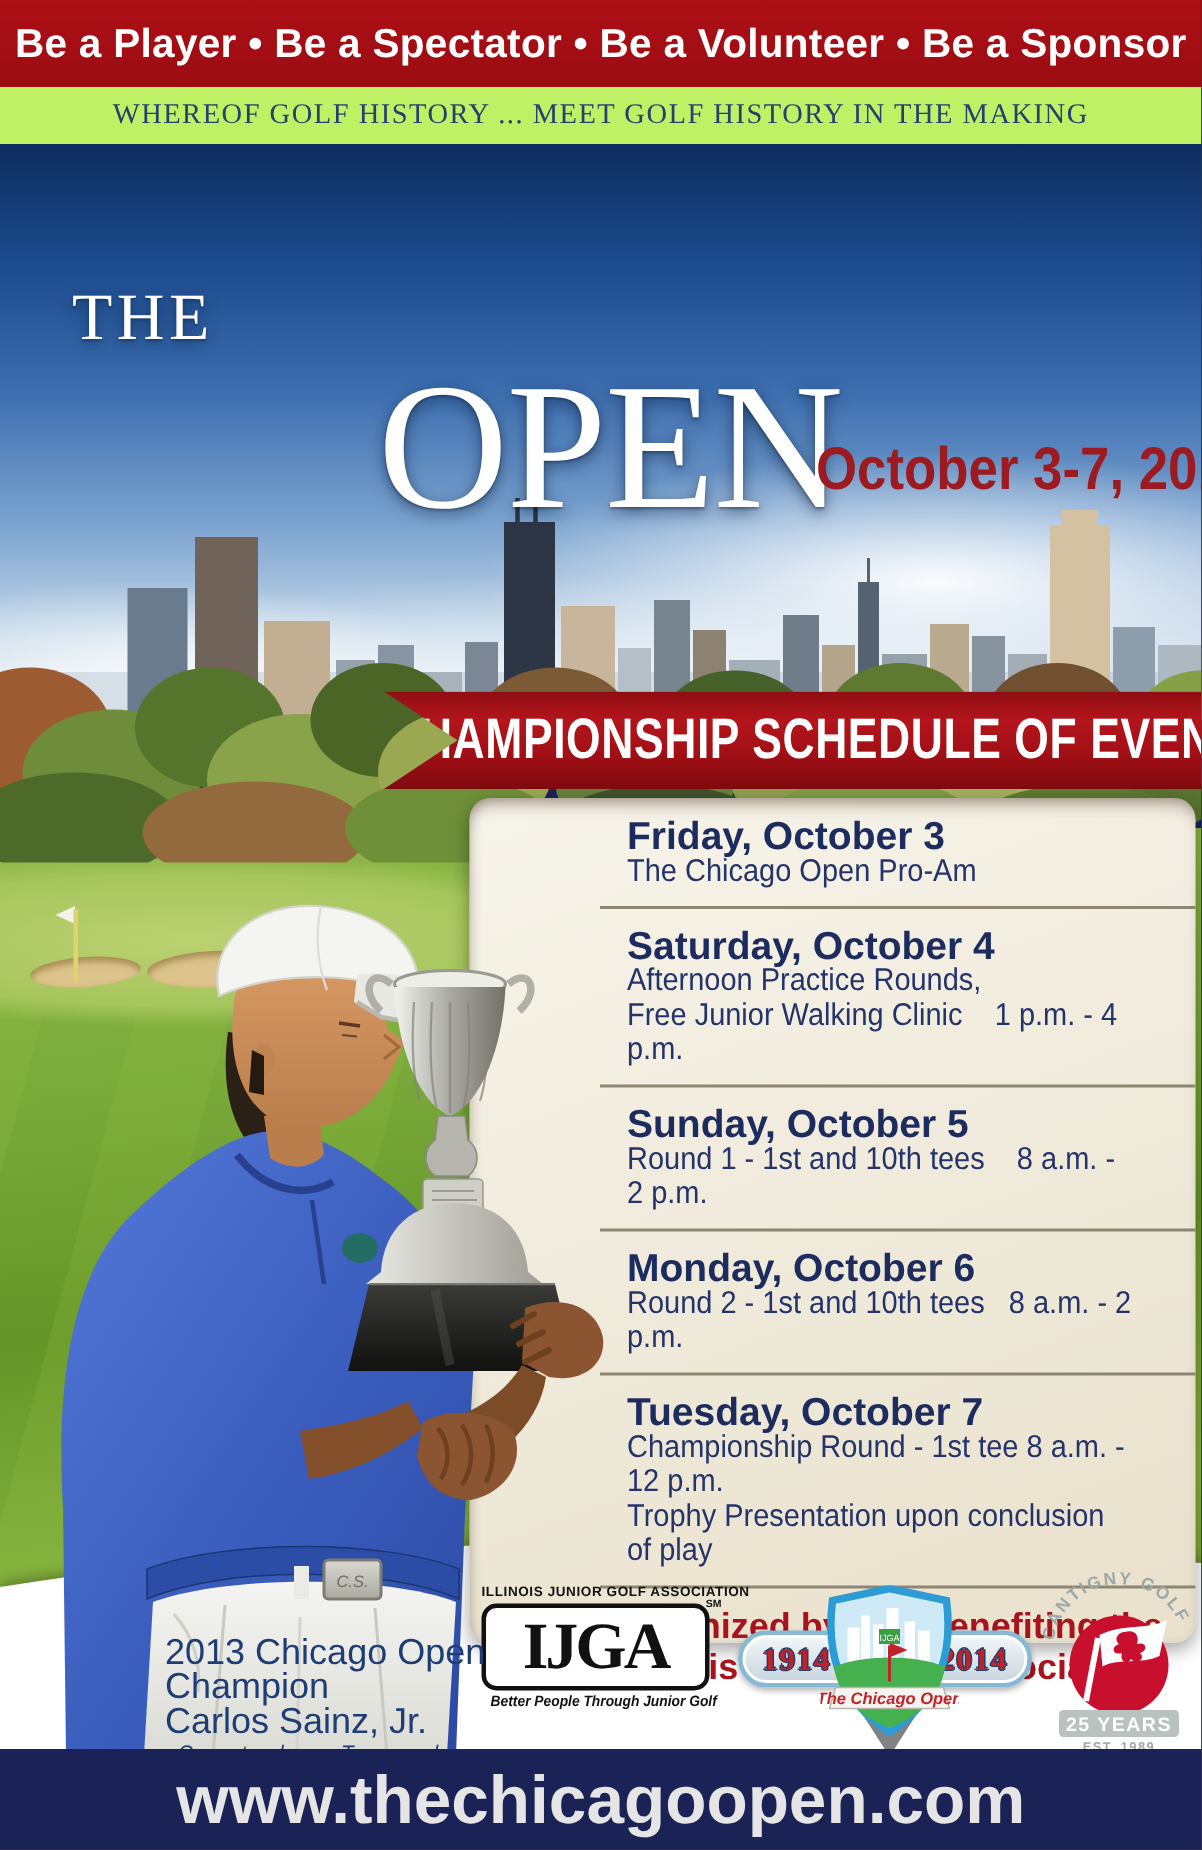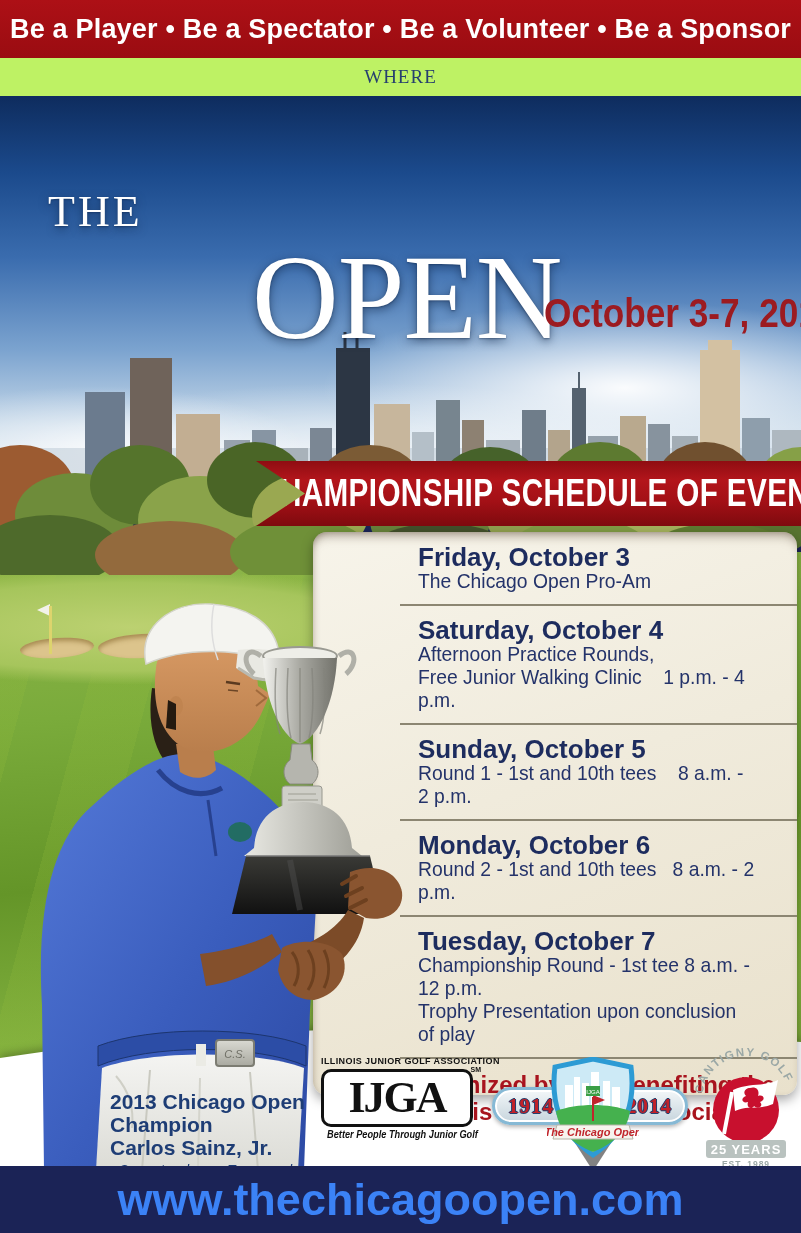--- a/index.html
+++ b/index.html
@@ -54,42 +54,42 @@
   .ev-line{color:#24336a;font-size:21px;line-height:23px;white-space:pre-wrap;display:block;
     transform:scaleX(.92);transform-origin:left;}
   .divider{border:0;border-top:2px solid #8c8672;margin:12px -10px 12px -18px;}
   .org{color:#a8141e;font-size:24px;font-weight:bold;line-height:27px;text-align:center;margin:0 0 0 -20px;}
   
   .band{position:absolute;left:0;top:1014px;width:801px;height:153px;z-index:15;}
   
   .golfer{position:absolute;left:20px;top:590px;width:400px;height:580px;z-index:30;pointer-events:none;}
   
   .champ{position:absolute;left:110px;top:1090px;width:260px;z-index:35;color:#1e3d75;}
-  .champ .c1,.champ .c2{font-size:21px;font-weight:bold;line-height:23px;}
+  .champ .c1,.champ .c2{font-size:24px;font-weight:normal;line-height:23px;}
   .champ .c3{font-size:15px;font-style:italic;line-height:22px;transform:scaleX(.92);transform-origin:left;}
   
   .ijga{position:absolute;left:321px;top:1056px;width:152px;z-index:25;text-align:center;color:#111;}
   .ijga .hdr{font-size:9px;font-weight:bold;letter-spacing:.4px;white-space:nowrap;}
   .ijga .box{position:relative;margin:3px 0 2px 0;border:3.5px solid #111;border-radius:10px;height:52px;
     display:flex;align-items:center;justify-content:center;background:#fff;}
   .ijga .acr{font-family:"Liberation Serif",serif;font-weight:bold;font-size:44px;letter-spacing:-2px;line-height:1;}
   .ijga .sm{position:absolute;right:-11px;top:-6px;font-size:7px;font-weight:bold;}
   .ijga .tag{font-size:10px;font-style:italic;font-weight:bold;white-space:nowrap;transform:scaleX(.92);transform-origin:center;}
   .pill{position:absolute;left:492px;top:1087px;width:196px;height:38px;z-index:24;border-radius:20px;
     background:linear-gradient(180deg,#f3f7f9,#c7d5dd);border:3px solid #86b9d5;box-sizing:border-box;
     box-shadow:inset 0 0 0 2px #fff,0 2px 4px rgba(0,0,0,.3);}
   .pill .yr{position:absolute;top:4px;font-family:"Liberation Serif",serif;font-weight:bold;font-size:21px;color:#c22128;
     text-shadow:1px 0 #24406e,-1px 0 #24406e,0 1px #24406e,0 -1px #24406e;letter-spacing:1px;}
   .pill .yl{left:13px;} .pill .yrr{right:13px;}
   .shield{position:absolute;left:547px;top:1057px;width:92px;height:116px;z-index:26;}
   .cantigny{position:absolute;left:690px;top:1046px;width:112px;height:122px;z-index:25;}
   
   .footer{position:absolute;left:0;top:1166px;width:801px;height:67px;background:#1b2356;z-index:40;
     display:flex;align-items:center;justify-content:center;}
-  .footer span{color:#3b82f6;font-size:45px;font-weight:bold;letter-spacing:0;}
+  .footer span{color:#e5e5e5;font-size:45px;font-weight:bold;letter-spacing:0;}
 </style>
 </head>
 <body>
 
 <div class="poster">
 
   <div class="sky"></div>
 
   <svg class="skyline" viewBox="0 0 801 150">
     <g>
@@ -156,20 +156,21 @@
       <ellipse cx="580" cy="122" rx="72" ry="34" fill="#7f9a44"></ellipse>
       <ellipse cx="720" cy="126" rx="75" ry="33" fill="#5d7a30"></ellipse>
     </g>
   </svg>
 
   <div class="bar-red">
     <span>Be a Player • Be a Spectator • Be a Volunteer • Be a Sponsor</span>
   </div>
   <div class="bar-yellow">
     <span class="t1">WHERE</span>
+    <span class="t1">OF GOLF HISTORY ... MEET GOLF HISTORY IN THE MAKING</span>
   </div>
 
   <div class="title t-the" style="position:absolute;">THE</div>
   <div class="title t-open" style="position:absolute;">OPEN</div>
   <div class="t-dates">October 3-7, 2014</div>
 
   <div class="ribbon">
     <span>CHAMPIONSHIP SCHEDULE OF EVENTS</span>
   </div>
 

